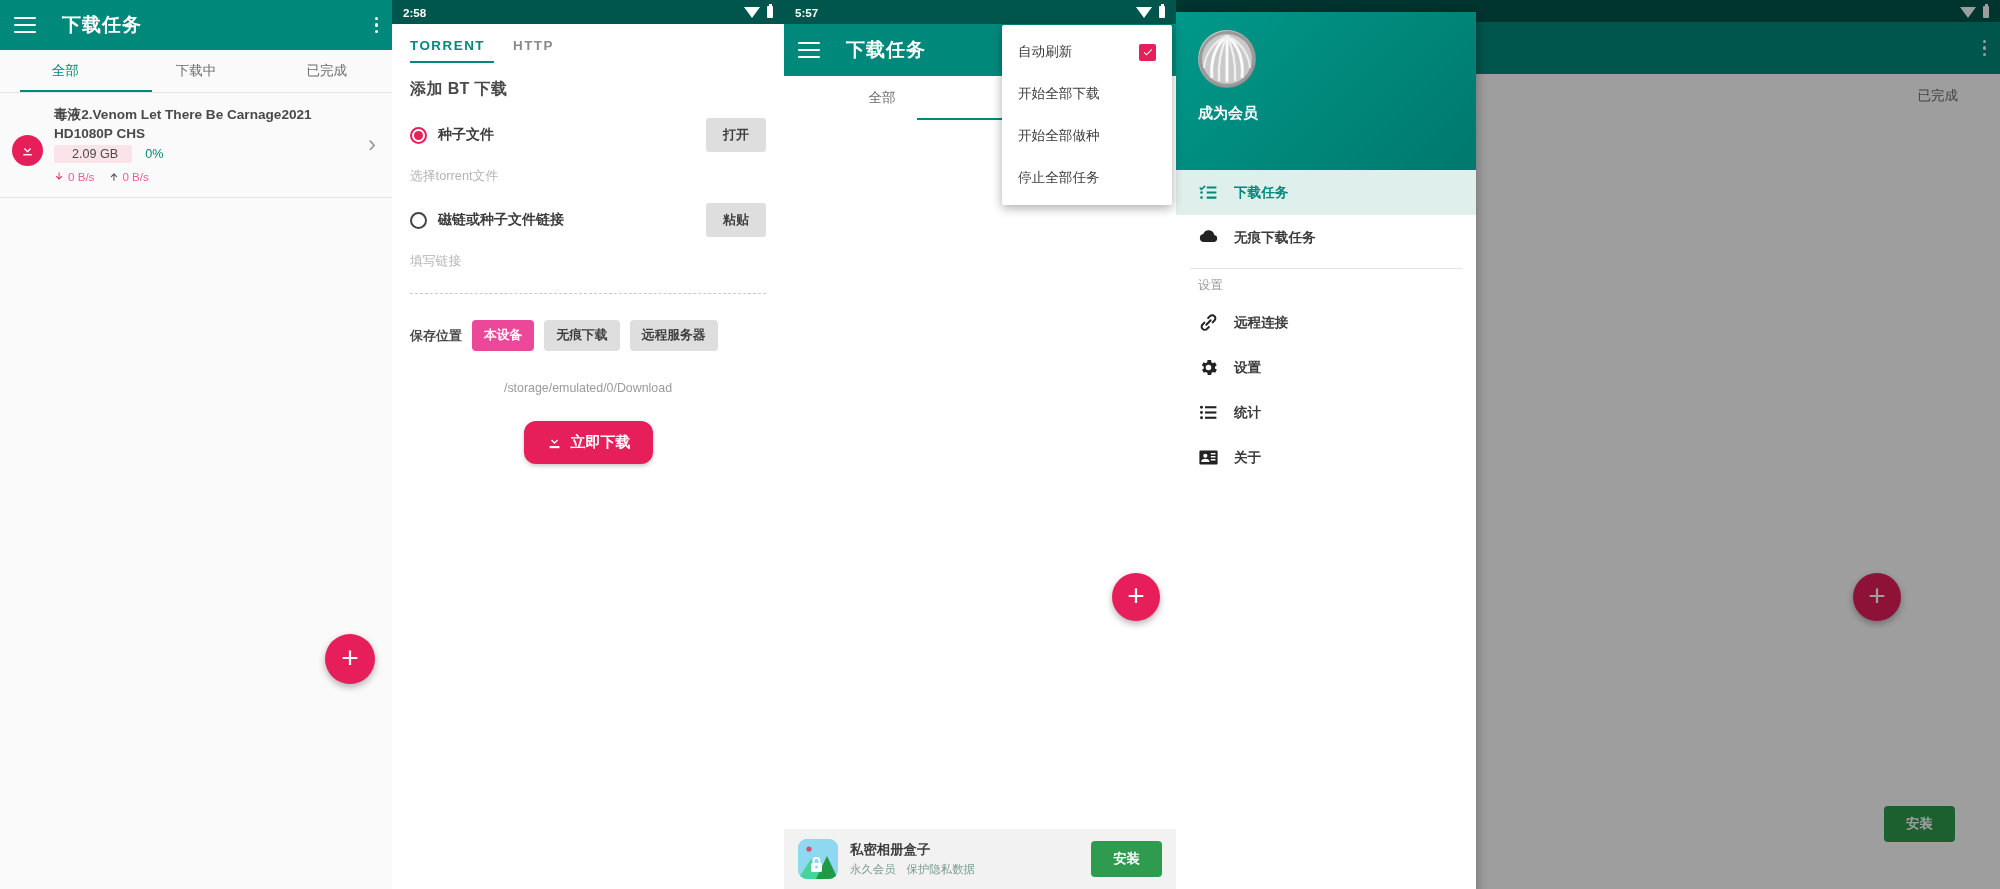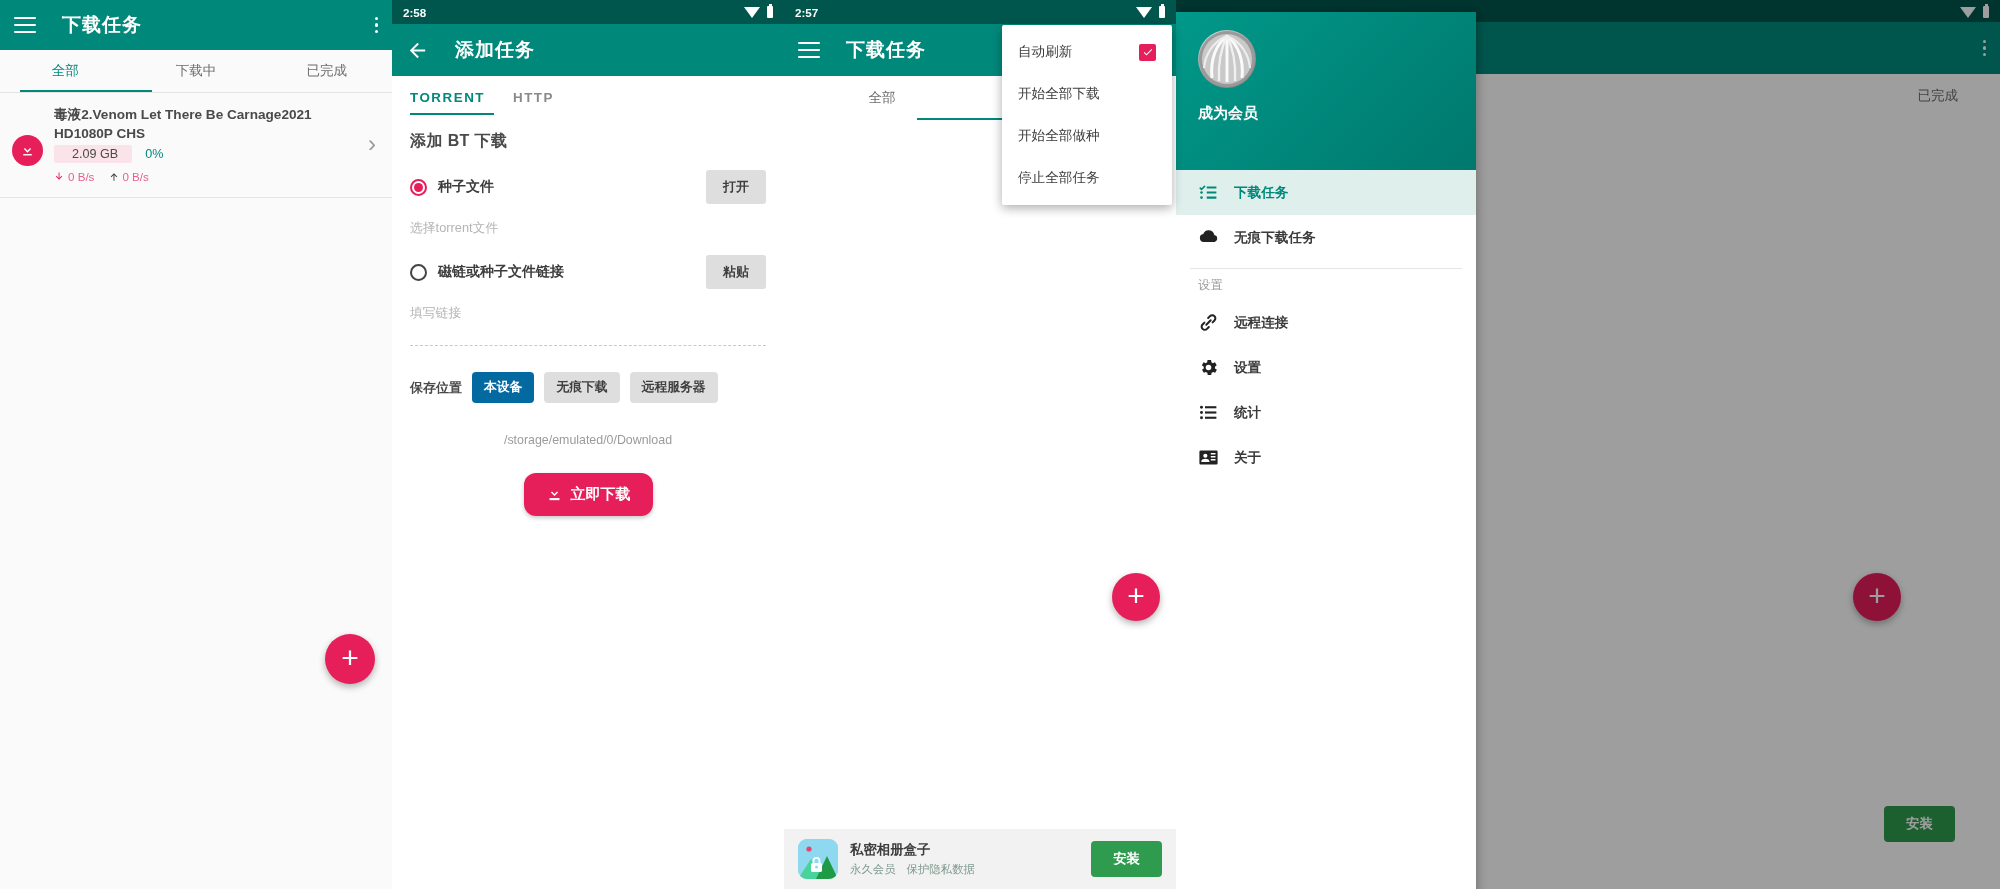--- a/index.html
+++ b/index.html
@@ -58,21 +58,21 @@
   .radio{width:17px;height:17px;border-radius:50%;border:2px solid #e61e5a;box-sizing:border-box;display:flex;align-items:center;justify-content:center;flex:0 0 auto;}
   .radio i{width:9px;height:9px;border-radius:50%;background:#e61e5a;display:block;}
   .radio.off{border-color:#444;}
   .radio-label{font-size:14px;color:#3d3d3d;font-weight:700;margin-left:11px;}
   .gbtn{margin-left:auto;background:#dedede;color:#3f3f3f;font-size:13px;font-weight:700;padding:8px 17px;border-radius:3px;border:none;font-family:Liberation Mono, monospace;}
   .hint{font-size:12.8px;color:#b4b4b4;margin:16px 0 0 18px;}
   .underline-field{margin:22px 18px 0 18px;border-bottom:1px dashed #c9c9c9;height:1px;}
   .save-row{display:flex;align-items:center;gap:10px;margin:26px 0 0 18px;}
   .save-label{font-size:13px;color:#4a4a4a;font-weight:700;}
   .chip{font-size:12.8px;font-weight:700;padding:7px 12px;border-radius:4px;background:#dedede;color:#3f3f3f;}
-  .chip.sel{background:#0369a1;color:#fff;}
+  .chip.sel{background:#ec4899;color:#fff;}
   .pathtext{font-size:12.4px;color:#9b9b9b;text-align:center;margin-top:30px;}
   .dlbtn{display:block;margin:26px auto 0 auto;background:#e61e5a;color:#fff;border:none;border-radius:12px;font-size:15px;font-weight:700;padding:12px 22px;display:flex;align-items:center;gap:8px;box-shadow:0 2px 4px rgba(0,0,0,.22);}
   .dlbtn svg{width:17px;height:17px;}
 
   
   .panel3{position:absolute;left:784px;top:0;width:392px;height:889px;background:#fff;overflow:hidden;}
   .p3-appbar{height:52px;background:#00897b;display:flex;align-items:center;padding:0 14px;box-sizing:border-box;}
   .p3-title{color:#fff;font-size:19px;font-weight:600;margin-left:26px;letter-spacing:1px;}
   .p3-tabs{height:44px;display:flex;align-items:center;position:relative;}
   .p3-tab{flex:1;text-align:center;font-size:13.5px;color:#6d6d6d;}
@@ -181,28 +181,20 @@
   </div>
 
   <div class="panel2">
     <div class="statusbar">
       <span>2:58</span>
       <span class="sb-right">
         <span class="wifi"></span>
         <span class="batt"></span>
       </span>
     </div>
-    <div class="p2-appbar">
-      <span class="backarrow">
-        <svg viewBox="0 0 24 24" fill="#fff" width="23" height="23">
-            <path d="M20 11H7.8l5.6-5.6L12 4l-8 8 8 8 1.4-1.4L7.8 13H20z"></path>
-          </svg>
-      </span>
-      <div class="p2-title">添加任务</div>
-    </div>
     <div class="p2-tabs">
       <div class="p2-tab active">TORRENT</div>
       <div class="p2-tab">HTTP</div>
       <div class="p2-tabline"></div>
     </div>
     <div class="p2-h2">添加 BT 下载</div>
 
     <div class="radio-row">
       <span class="radio">
           <i></i>
@@ -232,21 +224,21 @@
       <svg viewBox="0 0 24 24" fill="#fff">
           <path d="M12 3v8.2l3.6-3.6L17 9l-5 5-5-5 1.4-1.4L12 11.2V3z"></path>
           <path d="M5 17h14v3H5z"></path>
         </svg>
       <span>立即下载</span>
     </button>
   </div>
 
   <div class="panel3">
     <div class="statusbar">
-      <span>2:57</span>
+      <span>5:57</span>
       <span class="sb-right">
         <span class="wifi"></span>
         <span class="batt"></span>
       </span>
     </div>
     <div class="p3-appbar">
       <div class="ham">
           <i></i>
           <i></i>
           <i></i>

